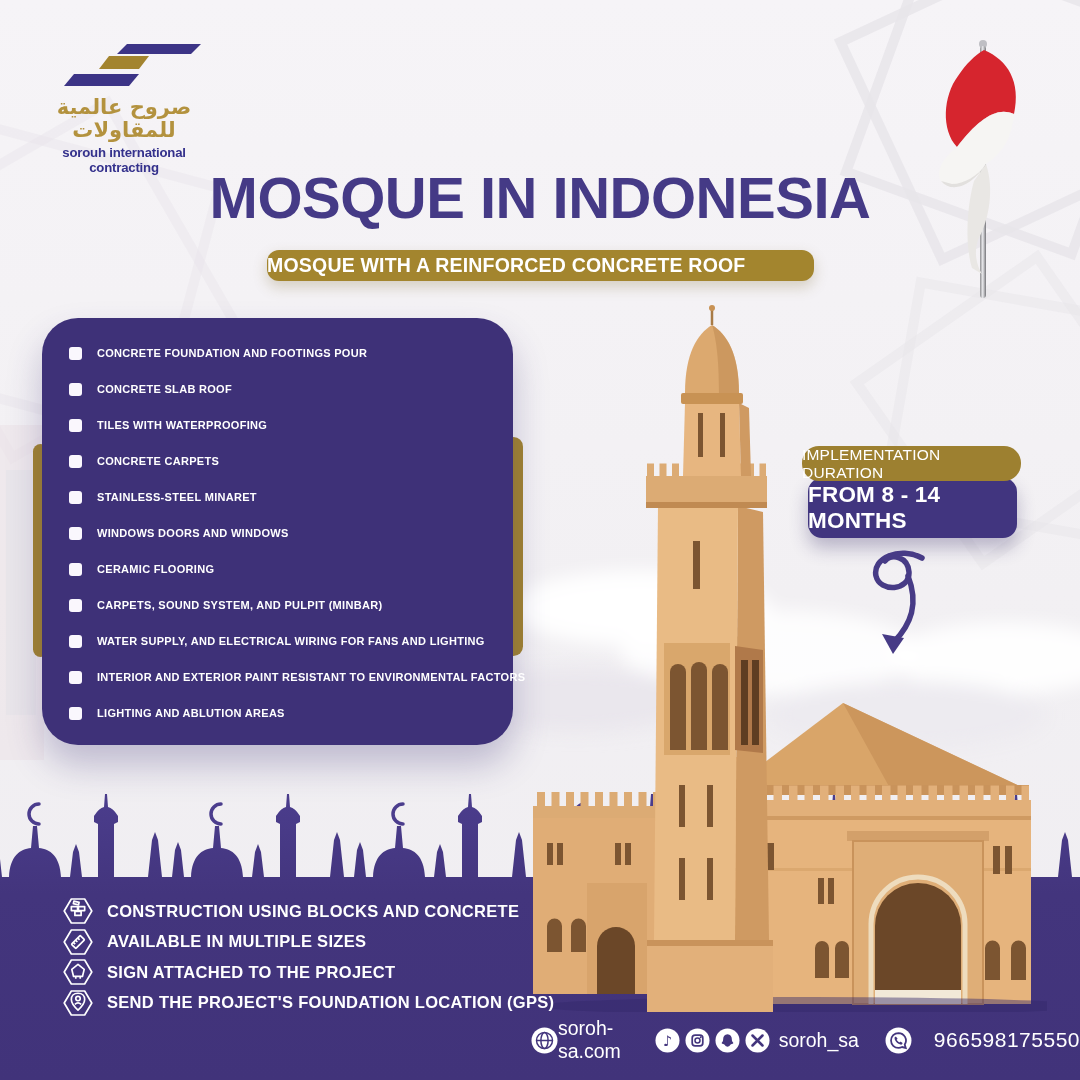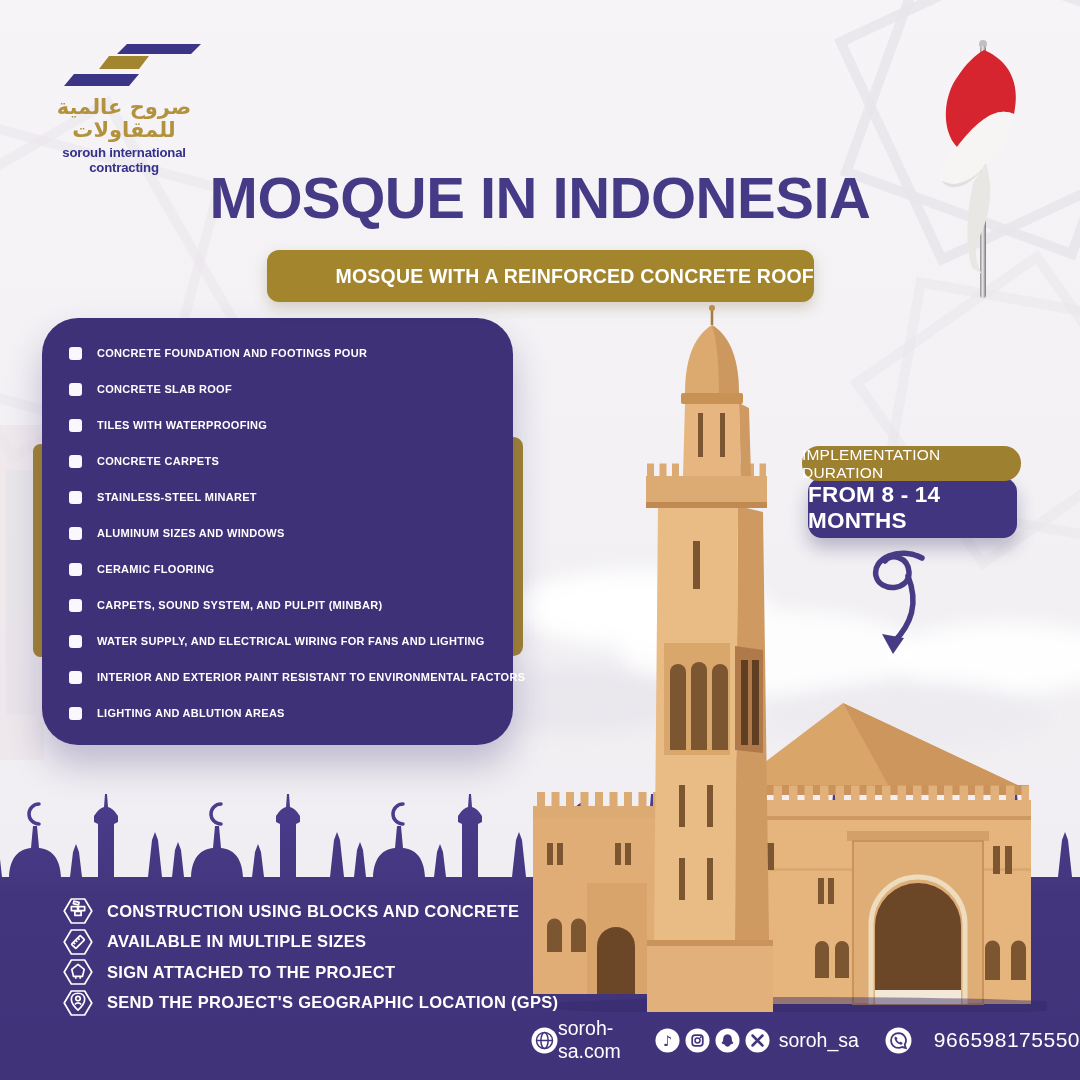--- a/index.html
+++ b/index.html
@@ -12,22 +12,22 @@
   
   .logo{position:absolute;left:26px;top:40px;width:196px;text-align:center;z-index:5;}
   .logo-stripes{display:block;margin:0 0 6px 30px;}
   .logo-ar{direction:rtl;color:#b3923e;font-family:"DejaVu Sans",sans-serif;font-size:21px;font-weight:bold;line-height:1.1;}
   .logo-en{color:#34318c;font-size:13.2px;font-weight:bold;margin-top:3px;letter-spacing:-0.2px;}
   
   .flag{position:absolute;left:928px;top:34px;z-index:5;}
   
   .title{position:absolute;left:0;right:0;top:164px;margin:0;text-align:center;
     font-size:58px;font-weight:bold;letter-spacing:-0.5px;color:#453a86;z-index:5;}
-  .subtitle{position:absolute;left:267px;top:250px;width:547px;height:52px;border-radius:12px;
-    background:#a3852e;color:#fff;display:flex;align-items:center;justify-content:flex-end;
+  .subtitle{position:absolute;left:267px;top:250px;width:547px;height:31px;border-radius:12px;
+    background:#a3852e;color:#fff;display:flex;align-items:center;justify-content:flex-start;
     font-weight:bold;font-size:19.5px;letter-spacing:0.2px;z-index:5;box-shadow:0 6px 14px rgba(120,100,40,.25);}
   
   .side-bar{position:absolute;background:#a3842f;z-index:2;}
   .side-bar.left{left:33px;top:444px;width:15px;height:213px;border-radius:9px;}
   .side-bar.right{left:504px;top:437px;width:19px;height:219px;border-radius:10px;}
   
   .panel{position:absolute;left:42px;top:318px;width:471px;height:427px;background:#3e3178;
     border-radius:36px;padding:17px 14px 0 27px;box-sizing:border-box;z-index:3;
     box-shadow:0 20px 35px rgba(62,49,120,.28);}
   .check-row{height:36px;display:flex;align-items:center;gap:15px;}
@@ -143,21 +143,21 @@
         <div class="check-row">
           <span class="checkbox"></span>
           <span class="check-label">CONCRETE CARPETS</span>
         </div>
         <div class="check-row">
           <span class="checkbox"></span>
           <span class="check-label">STAINLESS-STEEL MINARET</span>
         </div>
         <div class="check-row">
           <span class="checkbox"></span>
-          <span class="check-label">ALUMINUM SIZES AND WINDOWS</span>
+          <span class="check-label">WINDOWS DOORS AND WINDOWS</span>
         </div>
         <div class="check-row">
           <span class="checkbox"></span>
           <span class="check-label">CERAMIC FLOORING</span>
         </div>
         <div class="check-row">
           <span class="checkbox"></span>
           <span class="check-label">CARPETS, SOUND SYSTEM, AND PULPIT (MINBAR)</span>
         </div>
         <div class="check-row">
@@ -324,21 +324,21 @@
         </div>
         <div class="feature-row">
           <span class="feature-icon">
             <svg width="32" height="32" viewBox="0 0 36 36" fill="none" stroke="#ffffff" stroke-width="1.9" stroke-linejoin="round">
               <polygon points="2.5,18 10.5,4.5 25.5,4.5 33.5,18 25.5,31.5 10.5,31.5"></polygon>
               <path d="M18,7 C13,7 10.5,10.5 10.5,14 C10.5,19 18,26 18,26 C18,26 25.5,19 25.5,14 C25.5,10.5 23,7 18,7 Z"></path>
               <circle cx="18" cy="13" r="2.5"></circle>
               <path d="M14.5,19.5 Q18,16 21.5,19.5"></path>
             </svg>
           </span>
-          <span class="feature-label">SEND THE PROJECT'S GEOGRAPHIC LOCATION (GPS)</span>
+          <span class="feature-label">SEND THE PROJECT'S FOUNDATION LOCATION (GPS)</span>
         </div>
       </div>
   </section>
 
   <footer class="contact">
     <span class="icon">
       <svg width="27" height="27" viewBox="0 0 27 27">
           <circle cx="13.5" cy="13.5" r="13" fill="#fff"></circle>
           <g stroke="#43357d" stroke-width="1.5" fill="none">
             <circle cx="13.5" cy="13.5" r="8"></circle>

